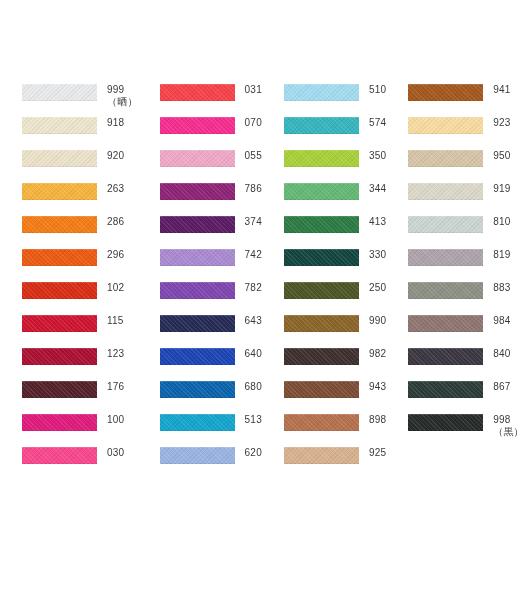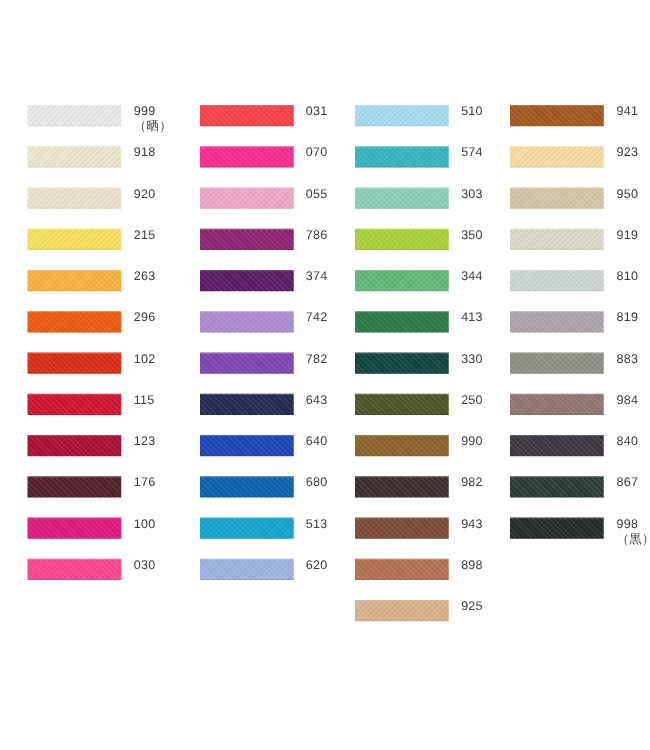--- a/index.html
+++ b/index.html
@@ -100,29 +100,29 @@
             <span class="code">918</span>
           </div>
         </div>
         <div class="swatch-row">
           <div class="swatch-chip" style="background-color: rgb(236, 226, 201);"></div>
           <div class="swatch-label">
             <span class="code">920</span>
           </div>
         </div>
         <div class="swatch-row">
-          <div class="swatch-chip" style="background-color: rgb(247, 224, 95);"></div>
-          <div class="swatch-label">
-            <span class="code">215</span>
-          </div>
-        </div>
-        <div class="swatch-row">
           <div class="swatch-chip" style="background-color: rgb(246, 179, 61);"></div>
           <div class="swatch-label">
             <span class="code">263</span>
+          </div>
+        </div>
+        <div class="swatch-row">
+          <div class="swatch-chip" style="background-color: rgb(245, 124, 20);"></div>
+          <div class="swatch-label">
+            <span class="code">286</span>
           </div>
         </div>
         <div class="swatch-row">
           <div class="swatch-chip" style="background-color: rgb(236, 90, 18);"></div>
           <div class="swatch-label">
             <span class="code">296</span>
           </div>
         </div>
         <div class="swatch-row">
           <div class="swatch-chip" style="background-color: rgb(217, 44, 20);"></div>
@@ -239,26 +239,20 @@
         <div class="swatch-row">
           <div class="swatch-chip" style="background-color: rgb(163, 220, 240);"></div>
           <div class="swatch-label">
             <span class="code">510</span>
           </div>
         </div>
         <div class="swatch-row">
           <div class="swatch-chip" style="background-color: rgb(53, 181, 189);"></div>
           <div class="swatch-label">
             <span class="code">574</span>
-          </div>
-        </div>
-        <div class="swatch-row">
-          <div class="swatch-chip" style="background-color: rgb(139, 207, 186);"></div>
-          <div class="swatch-label">
-            <span class="code">303</span>
           </div>
         </div>
         <div class="swatch-row">
           <div class="swatch-chip" style="background-color: rgb(168, 208, 56);"></div>
           <div class="swatch-label">
             <span class="code">350</span>
           </div>
         </div>
         <div class="swatch-row">
           <div class="swatch-chip" style="background-color: rgb(99, 184, 116);"></div>

